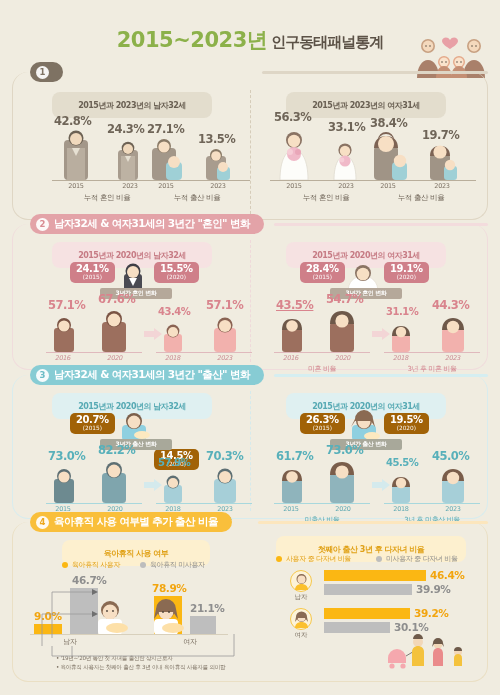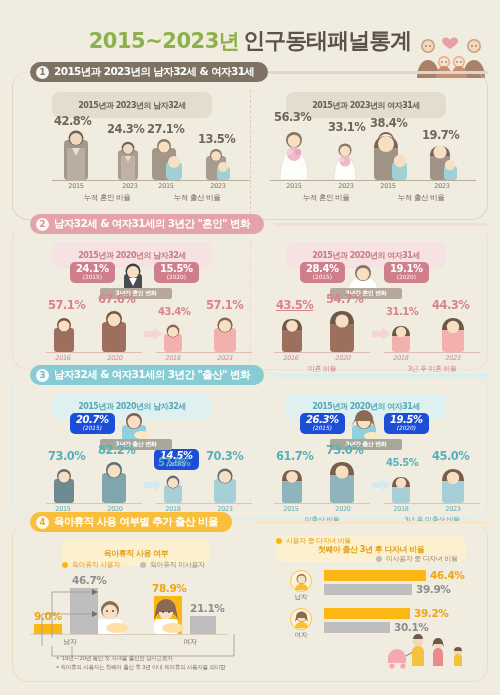--- a/index.html
+++ b/index.html
@@ -10,21 +10,21 @@
     overflow: hidden;
   }
   .page { position: relative; width: 500px; height: 695px; background: #f0ece0; }
 
   
   .title-wrap {
     position: absolute; top: 26px; left: 0; width: 500px;
     text-align: center; white-space: nowrap;
   }
   .title-year { font-size: 21px; font-weight: bold; color: #8cb14a; letter-spacing: -0.5px; }
-  .title-main { font-size: 22px; font-weight: bold; color: #5c5247; letter-spacing: -1px; margin-left: 4px; }
+  .title-main { font-size: 15px; font-weight: bold; color: #5c5247; letter-spacing: -1px; margin-left: 4px; }
 
   .family-top { position: absolute; top: 28px; left: 412px; width: 78px; height: 56px; }
 
   
   .section { position: absolute; left: 12px; width: 476px; }
   .sec-body {
     position: absolute; left: 0; top: 10px; width: 476px;
     border-radius: 16px; border: 1.5px solid #dfd6c4; border-top: none;
     background: transparent;
   }
@@ -87,21 +87,21 @@
 
   
   .badge {
     position: absolute; height: 21px; border-radius: 5px;
     display: flex; flex-direction: column; align-items: center; justify-content: center;
     color: #fff; padding: 0 6px; line-height: 1;
   }
   .badge b { font-size: 10px; letter-spacing: -0.4px; }
   .badge span { font-size: 5.8px; opacity: 0.95; margin-top: 1px; }
   .badge-pink { background: #cf7f89; }
-  .badge-blue { background: #1d4ed8; font-style: italic; }
+  .badge-blue { background: #a16207; }
 
   .ribbon {
     position: absolute; height: 11px; border-radius: 2px;
     display: flex; align-items: center; justify-content: center;
     font-size: 6px; font-weight: bold; color: #fff; letter-spacing: -0.4px;
     white-space: nowrap; padding: 0 6px;
   }
   .ribbon-pink { background: #b5a89a; }
   .ribbon-blue { background: #a8a89a; }
 
@@ -178,21 +178,20 @@
           <circle cx="49" cy="34" r="0.8"></circle>
         </g>
     </svg>
   </div>
 
   <div class="section s1" style="top:62px;">
     <div class="sec-tail" style="left:250px; width:226px; background:#ded6c6;"></div>
     <div class="sec-body" style="height:148px;"></div>
     <div class="sec-head">
       <div class="sec-num">1</div>
-      <div class="sec-title">2015년과 2023년의 남자32세 &amp; 여자31세</div>
     </div>
 
     <div class="divider" style="left:238px; top:28px; height:124px;"></div>
 
     <div class="panel-title pt-brown" style="left:40px; top:30px; width:160px;">2015년과 2023년의 남자32세</div>
 
     <div class="pct pct-brown" style="left:42px; top:52px;">42.8%</div>
     <div class="pct pct-brown" style="left:95px; top:60px;">24.3%</div>
     <svg style="position:absolute;left:40px;top:68px;" width="110" height="58">
       <g>
@@ -612,21 +611,21 @@
     </svg>
     <svg style="position:absolute;left:24px;top:56px;" width="70" height="80">
       <path d="M16 70V24h44" fill="none" stroke="#9a9a9a" stroke-width="0.8"></path>
       <path d="M56 21l6 3-6 3z" fill="#6f6f6f"></path>
       <path d="M6 78V46h54" fill="none" stroke="#9a9a9a" stroke-width="0.8"></path>
       <path d="M56 43l6 3-6 3z" fill="#6f6f6f"></path>
     </svg>
 
     <div class="panel-title pt-gold" style="left:264px; top:24px; width:190px;">첫째아 출산 3년 후 다자녀 비율</div>
 
-    <div class="legend legend-gold" style="left:264px; top:24px;align-items:center;">
+    <div class="legend legend-gold" style="left:264px; top:42px;align-items:center;">
       <span class="dot"></span>
       <span class="lb">사용자 중 다자녀 비율</span>
     </div>
     <div class="legend legend-gray" style="left:364px; top:42px;">
       <span class="dot"></span>
       <span class="lb">미사용자 중 다자녀 비율</span>
     </div>
 
     <div class="avatar-ring" style="left:278px; top:58px;">
       <svg width="17" height="17" viewBox="0 0 17 17">

